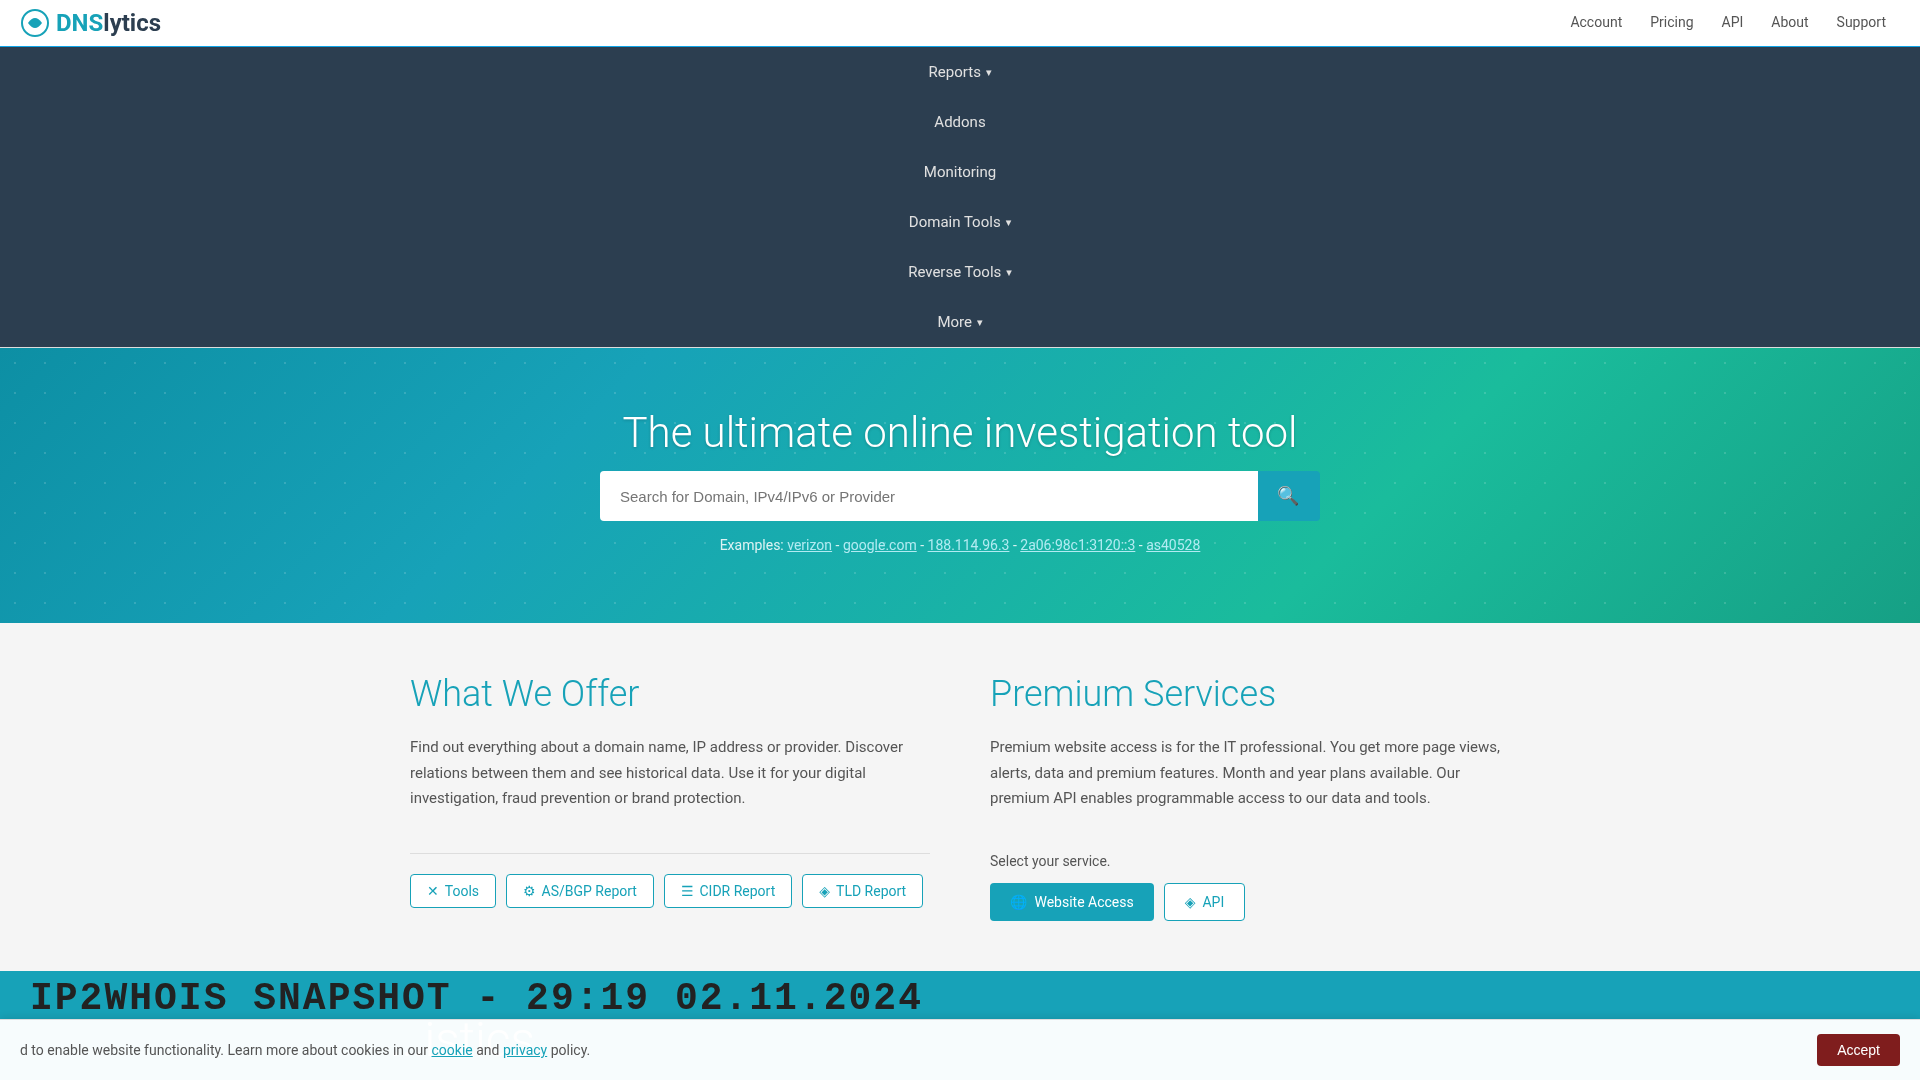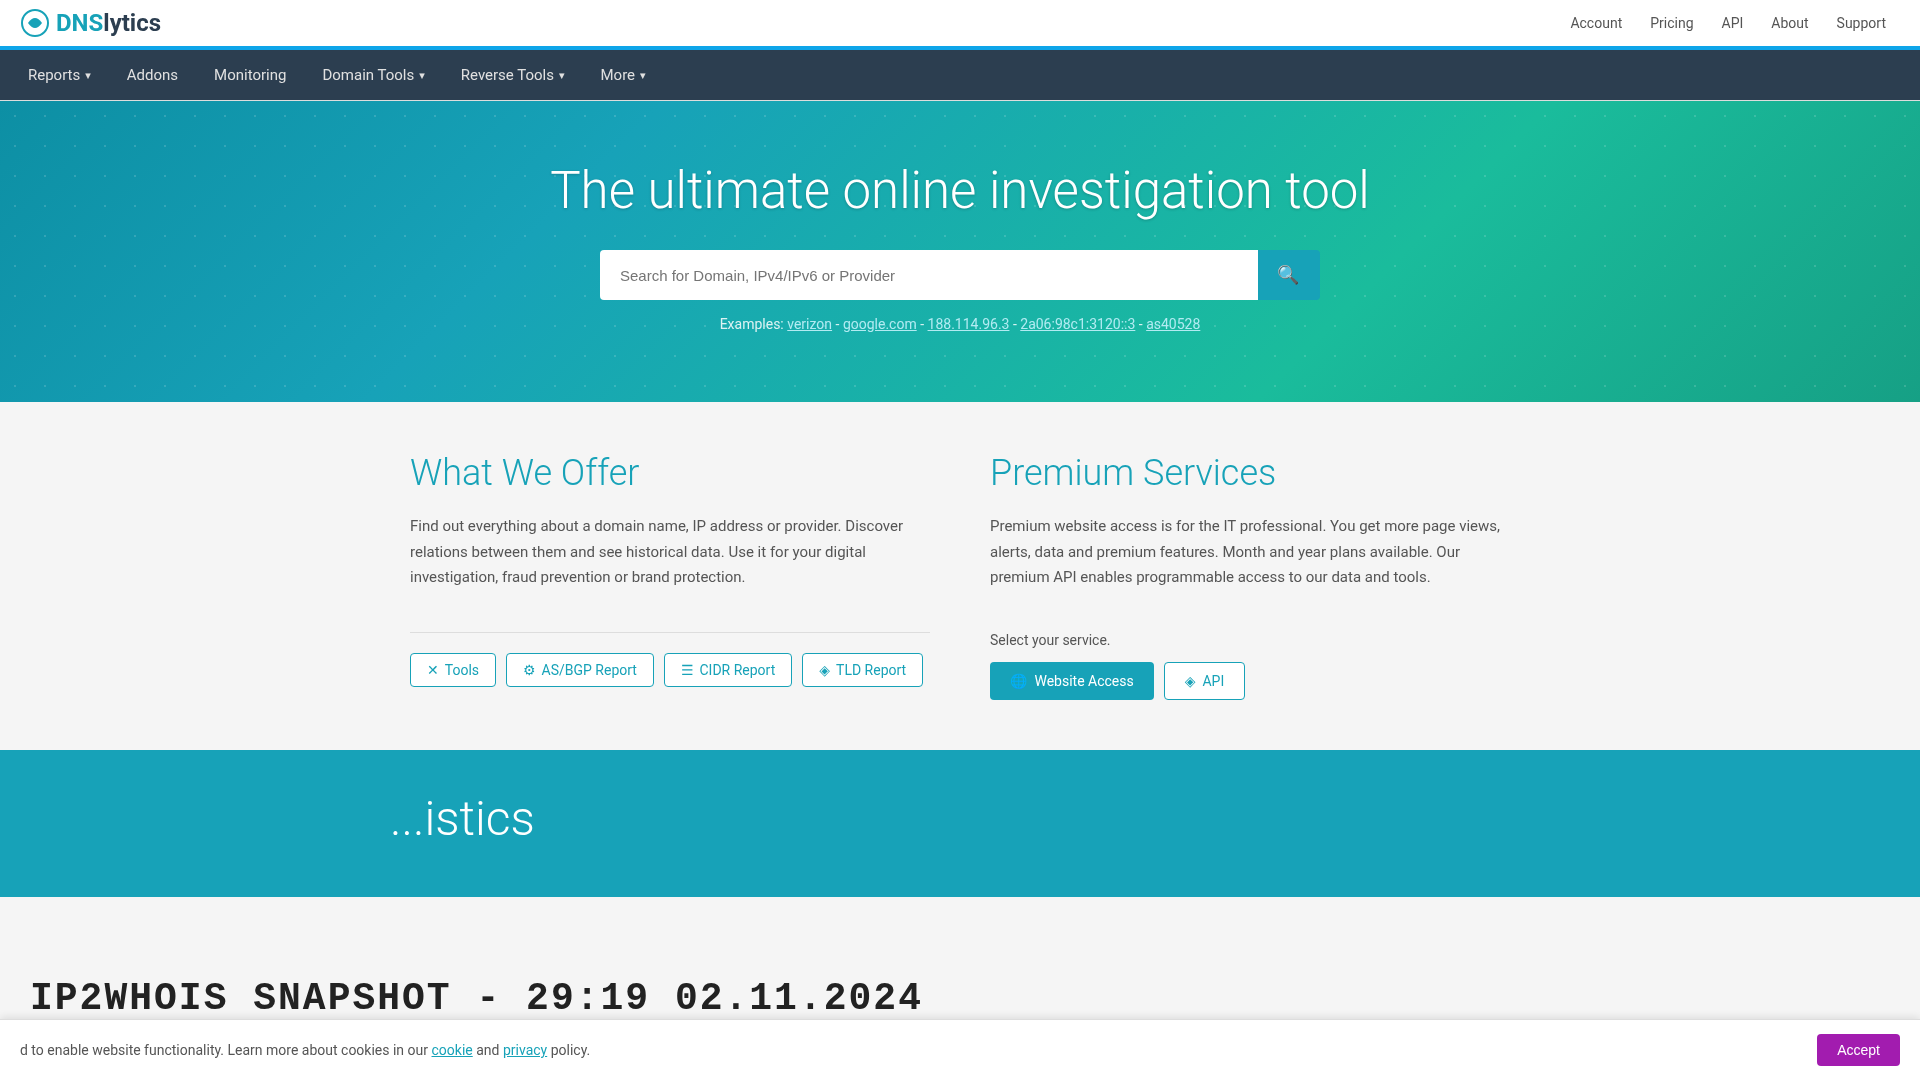--- a/index.html
+++ b/index.html
@@ -4,20 +4,21 @@
   <style>
     * { box-sizing: border-box; margin: 0; padding: 0; }
     body { font-family: -apple-system, BlinkMacSystemFont, 'Segoe UI', Roboto, sans-serif; background: #f5f5f5; color: #333; }
 
     
     .main-nav {
       background: #2c3e50;
       display: flex;
       align-items: center;
       padding: 0 10px;
+      flex-direction: column;
     }
     .main-nav a, .main-nav .nav-item {
       color: #e0e0e0;
       text-decoration: none;
       padding: 16px 18px;
       font-size: 15px;
       display: inline-flex;
       align-items: center;
       cursor: pointer;
       white-space: nowrap;
@@ -40,24 +41,24 @@
     }
     .logo-text span { color: #17a2b8; }
 
     
     .site-header {
       background: #fff;
       border-bottom: 1px solid #ddd;
     }
     .header-top {
       display: flex;
-      align-items: center;
+      align-items: flex-start;
       justify-content: space-between;
       padding: 8px 20px;
-      border-bottom: 4px solid #0ea5e9;
+      border-bottom: 1px solid #0ea5e9;
     }
     .header-top-right {
       display: flex;
     }
     .header-top-right a {
       color: #555;
       text-decoration: none;
       padding: 6px 14px;
       font-size: 14px;
     }
@@ -73,23 +74,23 @@
     .hero::before {
       content: '';
       position: absolute;
       top: 0; left: 0; right: 0; bottom: 0;
       background-image: radial-gradient(circle, rgba(255,255,255,0.15) 1px, transparent 1px);
       background-size: 30px 30px;
     }
     .hero-content { position: relative; z-index: 1; }
     .hero h1 {
       color: #fff;
-      font-size: 51px;
+      font-size: 42px;
       font-weight: 300;
-      margin-bottom: 30px;
+      margin-bottom: 14px;
       text-shadow: 0 1px 3px rgba(0,0,0,0.2);
     }
     .search-bar {
       display: flex;
       max-width: 720px;
       margin: 0 auto 16px;
     }
     .search-input {
       flex: 1;
       padding: 14px 20px;
@@ -231,21 +232,21 @@
       justify-content: flex-end;
       gap: 22px;
       font-size: 14px;
       color: #555;
       z-index: 1000;
       box-shadow: 0 -2px 8px rgba(0,0,0,0.1);
     }
     .cookie-text { flex: 1; }
     .cookie-text a { color: #17a2b8; }
     .btn-accept {
-      background: #a21caf;
+      background: #7f1d1d;
       color: #fff;
       border: none;
       padding: 8px 20px;
       border-radius: 4px;
       cursor: pointer;
       font-size: 14px;
     }
 
     
     .watermark {

